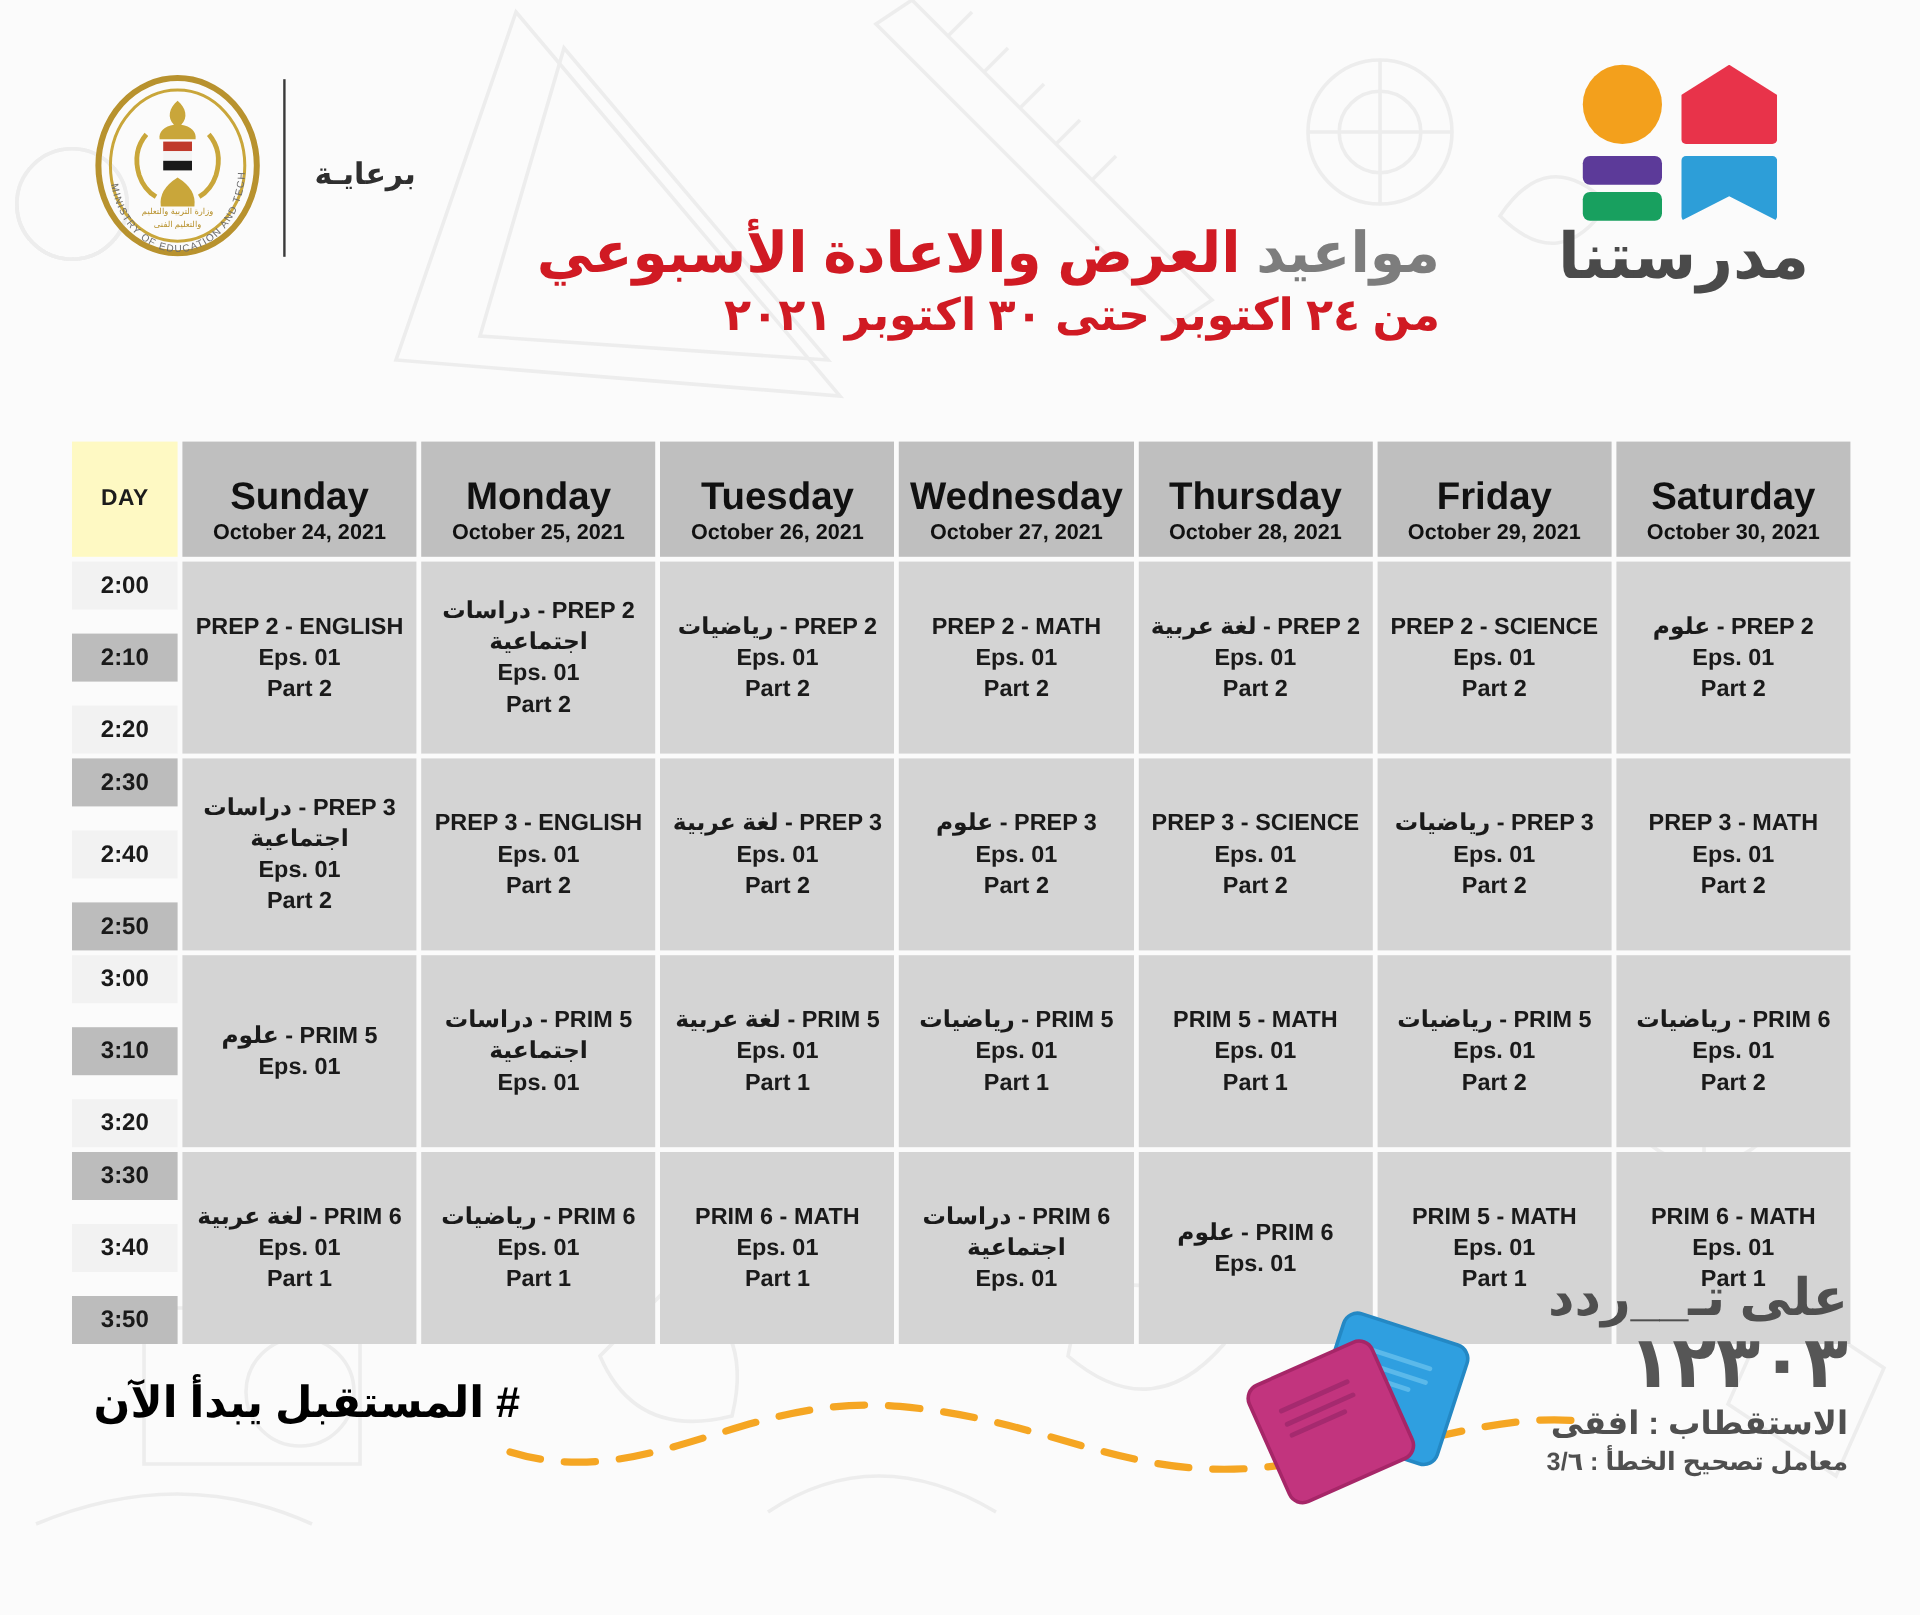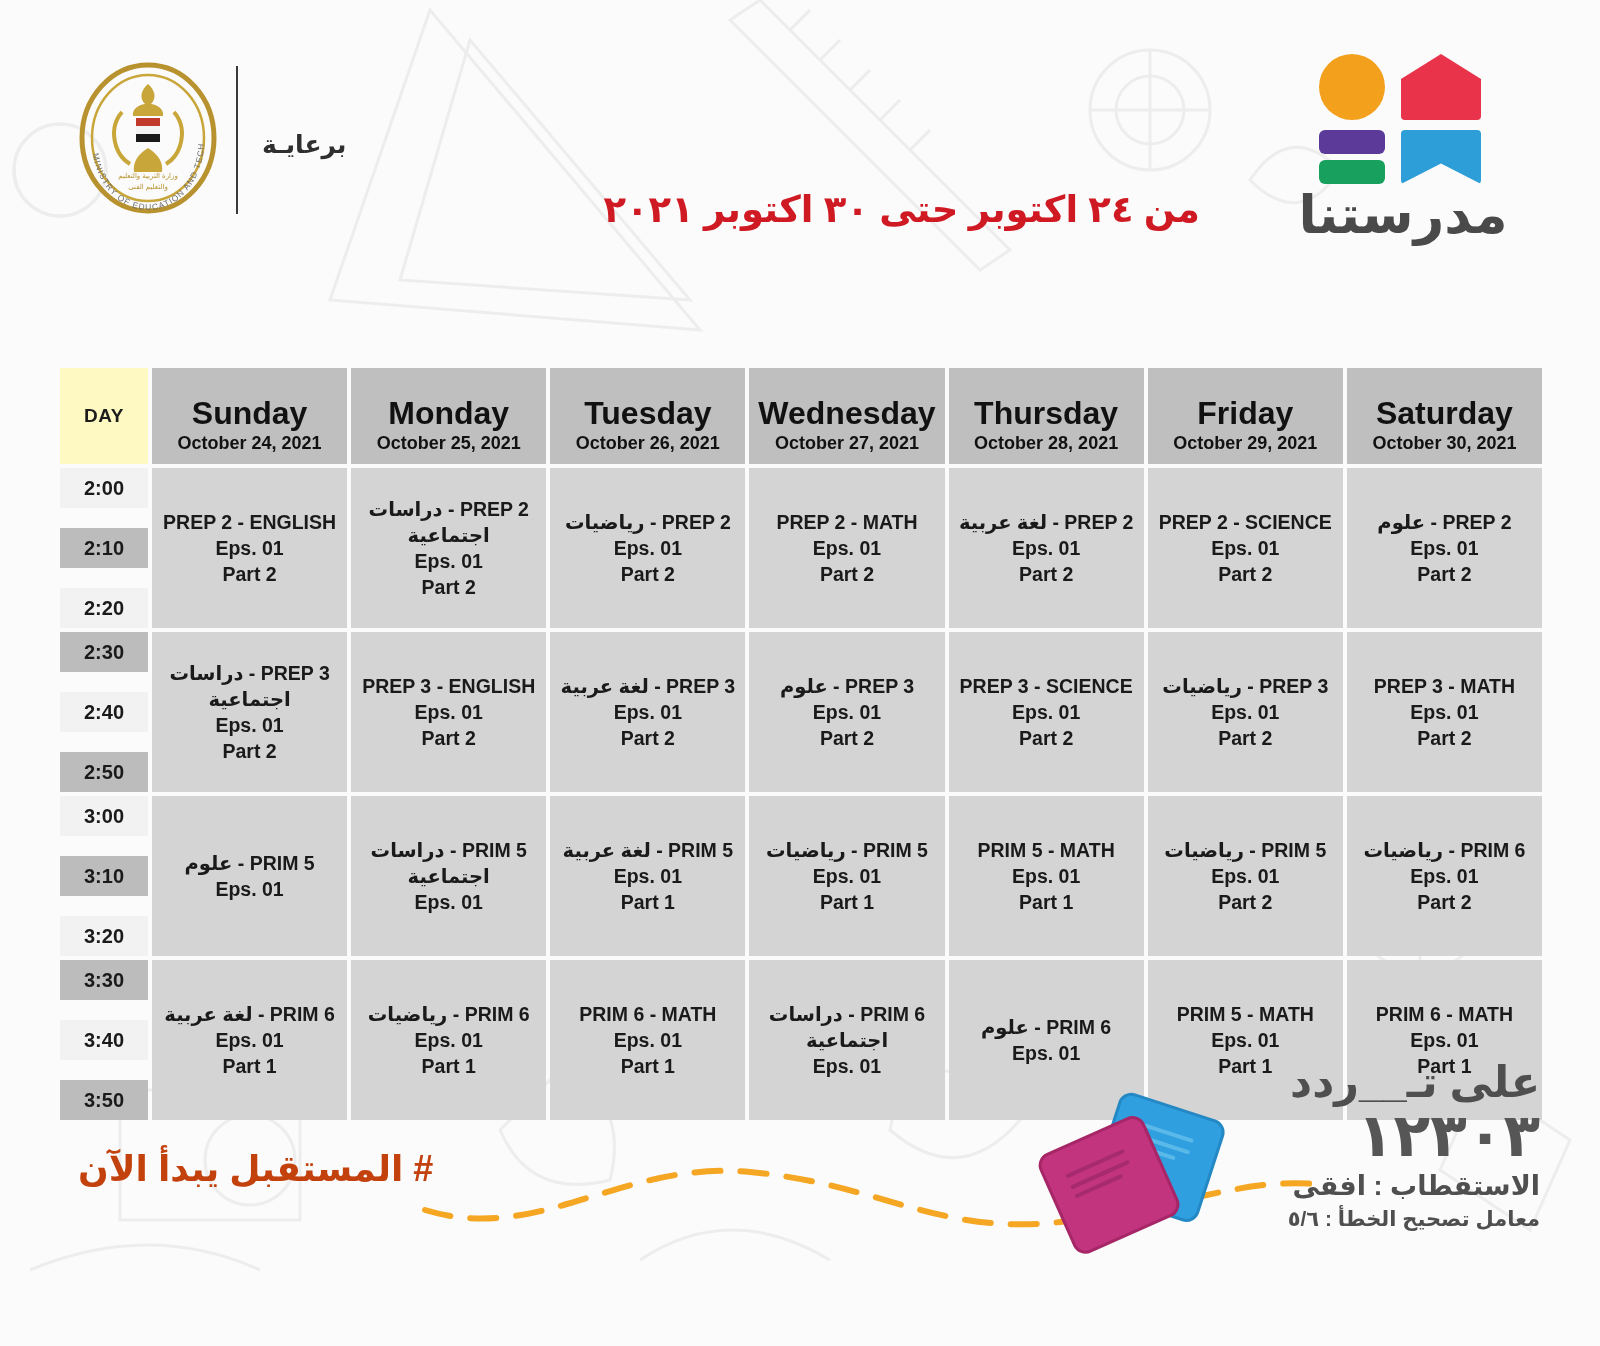--- a/index.html
+++ b/index.html
@@ -56,21 +56,21 @@
 
   .slot{background:#d4d4d4;height:132px;text-align:center;vertical-align:middle;
       font-size:19.5px;font-weight:bold;color:#1a1a1a;line-height:1.34;
       padding:4px 2px;overflow:visible;white-space:nowrap;}
   .slot .ln{display:block;}
   .slot .rtl{direction:rtl;unicode-bidi:embed;}
 
   
   .footer{position:absolute;left:0;top:1055px;width:1600px;height:291px;z-index:2;}
   .hashtag{position:absolute;left:78px;top:1148px;font-size:36px;font-weight:bold;
-      color:#c2410c;direction:rtl;white-space:nowrap;z-index:3;}
+      color:#000000;direction:rtl;white-space:nowrap;z-index:3;}
   .dash-line{position:absolute;left:420px;top:1150px;z-index:2;}
   .books{position:absolute;left:1030px;top:1085px;width:220px;height:175px;z-index:3;}
 
   .freq{position:absolute;right:60px;top:1060px;width:420px;text-align:right;direction:rtl;z-index:3;}
   .freq-top{font-size:43px;font-weight:bold;color:#4f4f4f;letter-spacing:3px;line-height:1.05;}
   .freq-num{font-size:60px;font-weight:bold;color:#565656;line-height:1.02;letter-spacing:2px;}
   .freq-pol{font-size:27px;font-weight:bold;color:#4f4f4f;line-height:1.35;margin-top:2px;}
   .freq-rate{font-size:24px;font-weight:bold;color:#4f4f4f;line-height:1.35;}
   .freq-fec{font-size:21px;font-weight:bold;color:#4f4f4f;line-height:1.35;}
 </style>
@@ -131,20 +131,24 @@
       <text font-size="8.4" fill="#6b6b6b" font-family="'Liberation Sans',sans-serif" letter-spacing="1.1">
         <textPath href="#arcp" startOffset="6%">MINISTRY OF EDUCATION AND TECHNICAL</textPath>
       </text>
     </svg>
   </div>
 
   <div class="sponsor-divider"></div>
   <div class="sponsor-word">برعايـة</div>
 
   <div class="title-block">
+    <div class="title-main">
+      <span class="title-grey">مواعيد</span>
+      <span class="title-red">العرض والاعادة الأسبوعي</span>
+    </div>
     <div class="title-sub">من ٢٤ اكتوبر حتى ٣٠ اكتوبر ٢٠٢١</div>
   </div>
 
   <div class="brand">
     <div class="brand-marks">
       <span class="mk mk-circle"></span>
       <span class="mk mk-house"></span>
       <span class="mk mk-purple"></span>
       <span class="mk mk-green"></span>
       <span class="mk mk-blue"></span>
@@ -407,14 +411,14 @@
         <line x1="44" y1="92" x2="92" y2="92"></line>
       </g>
     </g>
   </svg>
 </div>
 
 <div class="freq">
   <div class="freq-top">على تـ__ردد</div>
   <div class="freq-num">١٢٣٠٣</div>
   <div class="freq-pol">الاستقطاب : افقى</div>
-  <div class="freq-fec">معامل تصحيح الخطأ : ٥/٦</div>
+  <div class="freq-fec">معامل تصحيح الخطأ : 3/٦</div>
 </div>
 
 </body></html>

